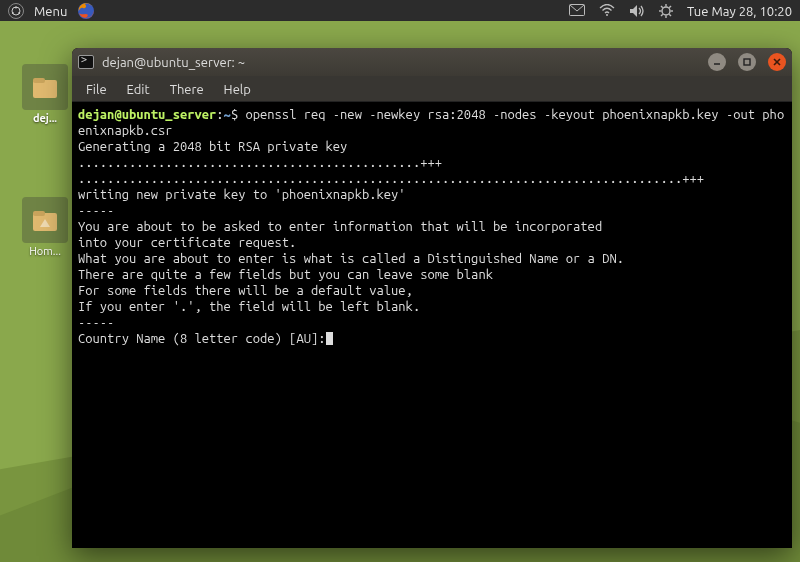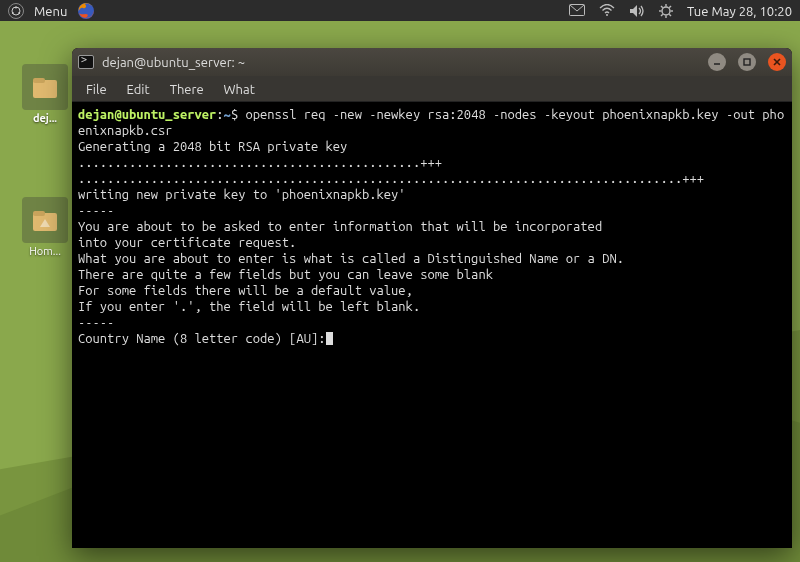--- a/index.html
+++ b/index.html
@@ -185,21 +185,21 @@
       <svg width="8" height="8" viewBox="0 0 8 8">
           <line x1="1" y1="1" x2="7" y2="7" stroke="#3a1a0c" stroke-width="1.6"></line>
           <line x1="7" y1="1" x2="1" y2="7" stroke="#3a1a0c" stroke-width="1.6"></line>
         </svg>
     </span>
   </div>
   <div class="menubar">
     <span class="mitem">File</span>
     <span class="mitem">Edit</span>
     <span class="mitem">There</span>
-    <span class="mitem">What</span>
+    <span class="mitem">Help</span>
   </div>
   <div class="termbody"><span class="prompt-user">dejan@ubuntu_server</span><span>:</span><span class="prompt-path">~</span><span>$ </span><span>openssl req -new -newkey rsa:2048 -nodes -keyout phoenixnapkb.key -out phoenixnapkb.csr</span>
 <span>Generating a 2048 bit RSA private key</span>
 <span>...............................................+++</span>
 <span>...................................................................................+++</span>
 <span>writing new private key to 'phoenixnapkb.key'</span>
 <span>-----</span>
 <span>You are about to be asked to enter information that will be incorporated</span>
 <span>into your certificate request.</span>
 <span>What you are about to enter is what is called a Distinguished Name or a DN.</span>

